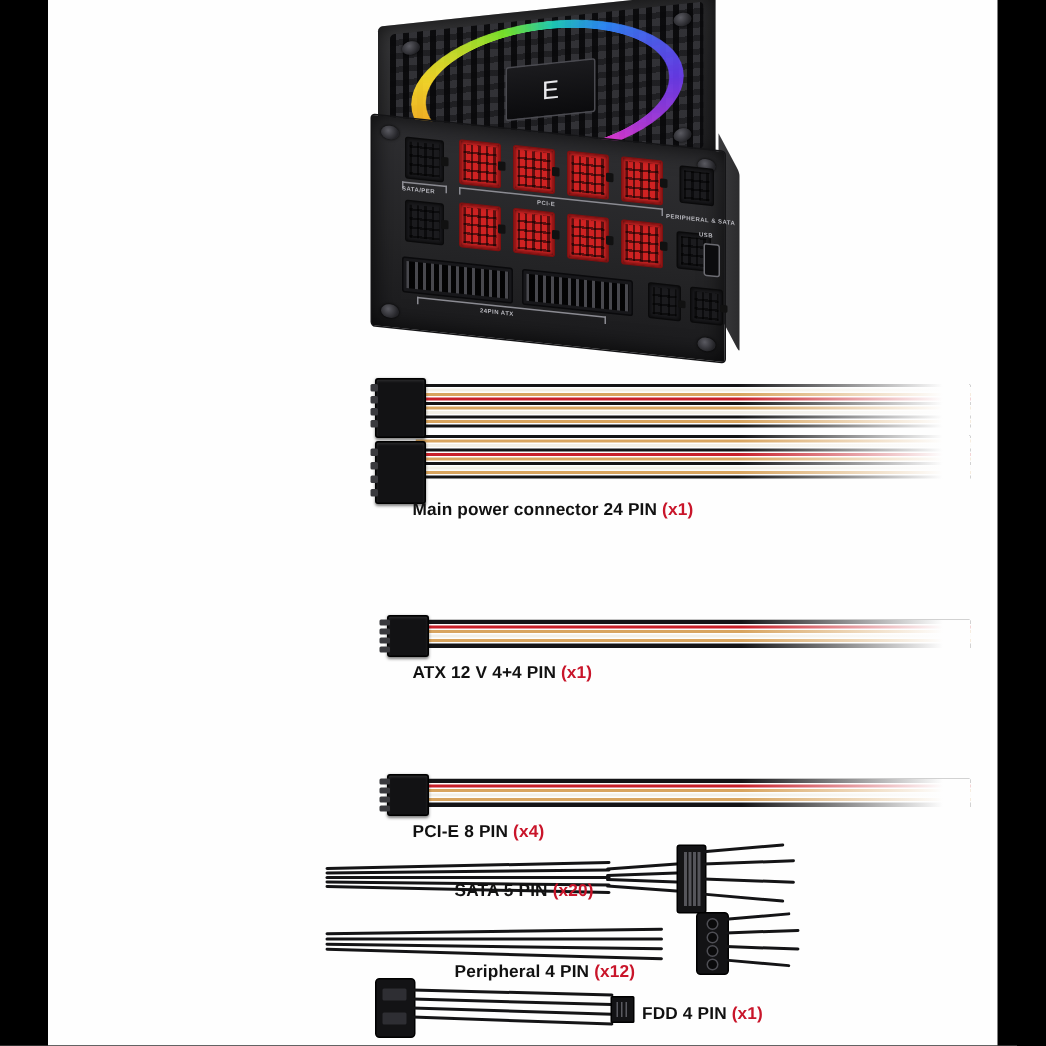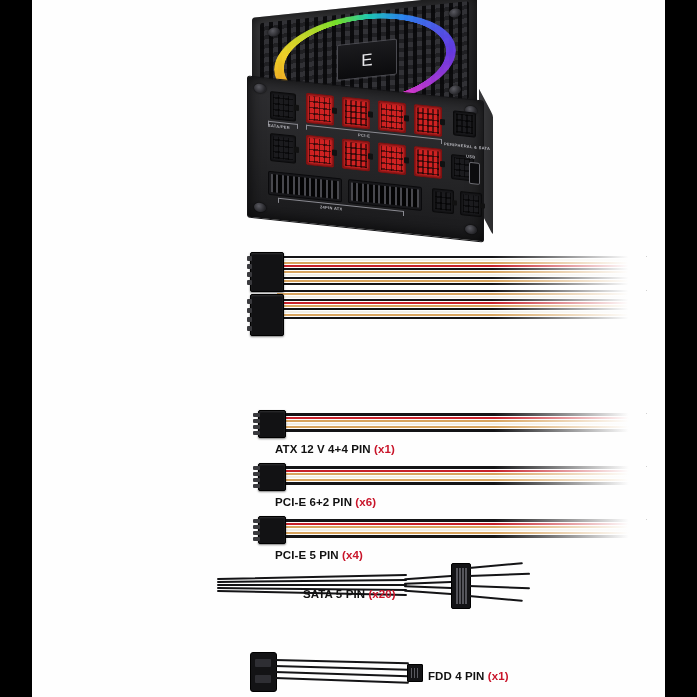--- a/index.html
+++ b/index.html
@@ -225,20 +225,24 @@
         <span class="slot" style="left:-4px;top:11px;width:5px;height:5px;"></span>
         <span class="slot" style="left:-4px;top:19px;width:5px;height:5px;"></span>
         <span class="slot" style="left:-4px;top:27px;width:5px;height:5px;"></span>
       </div>
       <div class="conn" style="left:218px;top:44px;width:32px;height:40px;">
         <span class="slot" style="left:-4px;top:4px;width:5px;height:5px;"></span>
         <span class="slot" style="left:-4px;top:13px;width:5px;height:5px;"></span>
         <span class="slot" style="left:-4px;top:22px;width:5px;height:5px;"></span>
         <span class="slot" style="left:-4px;top:31px;width:5px;height:5px;"></span>
       </div>
+      <div class="cap" style="left:243px;top:84px;">
+        <span>Main power connector 24 PIN</span>
+        <span class="qty">(x1)</span>
+      </div>
     </div>
 
 
     <div class="cable-row" style="left:0;top:410px;width:633px;height:52px;text-align:center;">
       <div class="ribbon fade" style="left:250px;top:3px;width:365px;height:20px;">
         <div class="w" style="top:0;background:#141416;height:3px;"></div>
         <div class="w" style="top:4px;background:#c8202a;"></div>
         <div class="w" style="top:7px;background:#d8a45e;"></div>
         <div class="w" style="top:10px;background:#f2efe6;"></div>
         <div class="w" style="top:13px;background:#d8a45e;"></div>
@@ -249,58 +253,38 @@
         <span class="slot" style="left:-6px;top:8px;width:7px;height:4px;"></span>
         <span class="slot" style="left:-6px;top:14px;width:7px;height:4px;"></span>
         <span class="slot" style="left:-6px;top:20px;width:7px;height:4px;"></span>
       </div>
       <div class="cap" style="left:243px;top:33px;">
         <span>ATX 12 V 4+4 PIN</span>
         <span class="qty">(x1)</span>
       </div>
     </div>
 
-    <div class="cable-row" style="left:0;top:463px;width:633px;height:52px;">
-      <div class="ribbon fade" style="left:250px;top:3px;width:365px;height:20px;">
-        <div class="w" style="top:0;background:#141416;height:3px;"></div>
-        <div class="w" style="top:4px;background:#c8202a;"></div>
-        <div class="w" style="top:7px;background:#d8a45e;"></div>
-        <div class="w" style="top:10px;background:#f2efe6;"></div>
-        <div class="w" style="top:13px;background:#d8a45e;"></div>
-        <div class="w" style="top:16px;background:#141416;height:3px;"></div>
-      </div>
-      <div class="conn" style="left:226px;top:0;width:26px;height:26px;">
-        <span class="slot" style="left:-6px;top:2px;width:7px;height:4px;"></span>
-        <span class="slot" style="left:-6px;top:8px;width:7px;height:4px;"></span>
-        <span class="slot" style="left:-6px;top:14px;width:7px;height:4px;"></span>
-        <span class="slot" style="left:-6px;top:20px;width:7px;height:4px;"></span>
-      </div>
-      <div class="cap" style="left:243px;top:33px;">
-        <span>PCI-E 6+2 PIN</span>
-        <span class="qty">(x6)</span>
-      </div>
-    </div>
 
     <div class="cable-row" style="left:0;top:516px;width:633px;height:52px;">
       <div class="ribbon fade" style="left:250px;top:3px;width:365px;height:20px;">
         <div class="w" style="top:0;background:#141416;height:3px;"></div>
         <div class="w" style="top:4px;background:#c8202a;"></div>
         <div class="w" style="top:7px;background:#d8a45e;"></div>
         <div class="w" style="top:10px;background:#f2efe6;"></div>
         <div class="w" style="top:13px;background:#d8a45e;"></div>
         <div class="w" style="top:16px;background:#141416;height:3px;"></div>
       </div>
       <div class="conn" style="left:226px;top:0;width:26px;height:26px;">
         <span class="slot" style="left:-6px;top:2px;width:7px;height:4px;"></span>
         <span class="slot" style="left:-6px;top:8px;width:7px;height:4px;"></span>
         <span class="slot" style="left:-6px;top:14px;width:7px;height:4px;"></span>
         <span class="slot" style="left:-6px;top:20px;width:7px;height:4px;"></span>
       </div>
       <div class="cap" style="left:243px;top:33px;">
-        <span>PCI-E 5 PIN</span>
+        <span>PCI-E 8 PIN</span>
         <span class="qty">(x4)</span>
       </div>
     </div>
 
     <div class="cable-row" style="left:0;top:563px;width:633px;height:55px;">
 
       <div class="blkwire" style="left:185px;top:13px;width:190px;height:1.6px;transform:rotate(-1.2deg);"></div>
       <div class="blkwire" style="left:185px;top:17px;width:190px;height:1.6px;transform:rotate(-0.6deg);"></div>
       <div class="blkwire" style="left:185px;top:21px;width:190px;height:1.6px;"></div>
       <div class="blkwire" style="left:185px;top:25px;width:190px;height:1.6px;transform:rotate(0.6deg);"></div>
@@ -320,20 +304,42 @@
       <div class="blkwire" style="left:436px;top:12px;width:62px;height:1.6px;transform:rotate(-2deg);transform-origin:left;"></div>
       <div class="blkwire" style="left:436px;top:22px;width:62px;height:1.6px;transform:rotate(2deg);transform-origin:left;"></div>
       <div class="blkwire" style="left:436px;top:32px;width:55px;height:1.6px;transform:rotate(5deg);transform-origin:left;"></div>
 
       <div class="cap" style="left:271px;top:25px;">
         <span>SATA 5 PIN</span>
         <span class="qty">(x20)</span>
       </div>
     </div>
 
+    <div class="cable-row" style="left:0;top:608px;width:633px;height:50px;">
+      <div class="blkwire" style="left:185px;top:12px;width:225px;height:1.8px;transform:rotate(-0.8deg);"></div>
+      <div class="blkwire" style="left:185px;top:17px;width:225px;height:1.8px;"></div>
+      <div class="blkwire" style="left:185px;top:22px;width:225px;height:1.8px;transform:rotate(0.8deg);"></div>
+      <div class="blkwire" style="left:185px;top:27px;width:225px;height:1.8px;transform:rotate(1.6deg);"></div>
+
+      <div class="molex" style="left:432px;top:0;width:20px;height:40px;">
+        <span class="hole" style="left:6px;top:3px;"></span>
+        <span class="hole" style="left:6px;top:12px;"></span>
+        <span class="hole" style="left:6px;top:21px;"></span>
+        <span class="hole" style="left:6px;top:30px;"></span>
+      </div>
+      <div class="blkwire" style="left:451px;top:4px;width:44px;height:1.8px;transform:rotate(-5deg);transform-origin:left;"></div>
+      <div class="blkwire" style="left:451px;top:13px;width:50px;height:1.8px;transform:rotate(-2deg);transform-origin:left;"></div>
+      <div class="blkwire" style="left:451px;top:22px;width:50px;height:1.8px;transform:rotate(2deg);transform-origin:left;"></div>
+      <div class="blkwire" style="left:451px;top:31px;width:44px;height:1.8px;transform:rotate(5deg);transform-origin:left;"></div>
+
+      <div class="cap" style="left:271px;top:34px;">
+        <span>Peripheral 4 PIN</span>
+        <span class="qty">(x12)</span>
+      </div>
+    </div>
 
     <div class="cable-row" style="left:0;top:650px;width:648px;height:46px;">
       <div class="molex" style="left:218px;top:2px;width:25px;height:38px;">
         <span class="slot" style="left:4px;top:6px;width:16px;height:8px;background:#2e2e33;position:absolute;border-radius:1px;"></span>
         <span class="slot" style="left:4px;top:22px;width:16px;height:8px;background:#2e2e33;position:absolute;border-radius:1px;"></span>
       </div>
       <div class="blkwire" style="left:242px;top:9px;width:135px;height:1.6px;transform:rotate(1.4deg);transform-origin:left;"></div>
       <div class="blkwire" style="left:242px;top:15px;width:135px;height:1.6px;transform:rotate(1.6deg);transform-origin:left;"></div>
       <div class="blkwire" style="left:242px;top:21px;width:135px;height:1.6px;transform:rotate(1.8deg);transform-origin:left;"></div>
       <div class="blkwire" style="left:242px;top:27px;width:135px;height:1.6px;transform:rotate(2deg);transform-origin:left;"></div>

